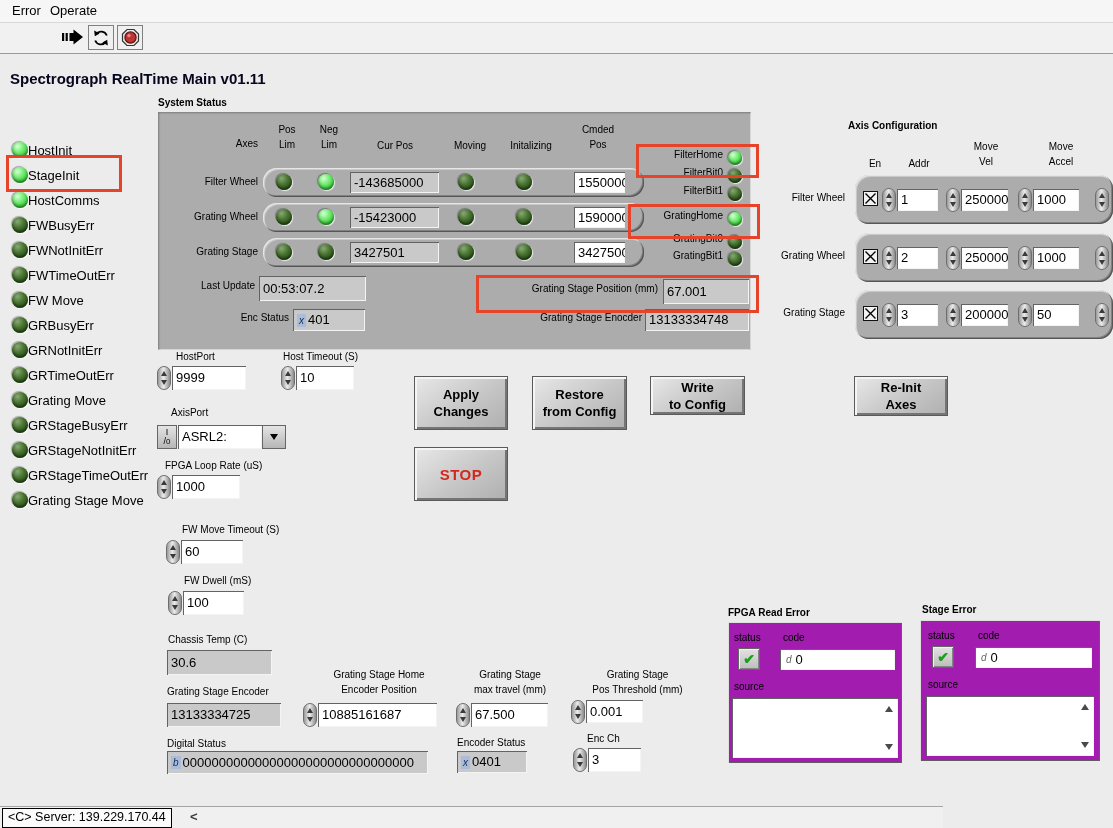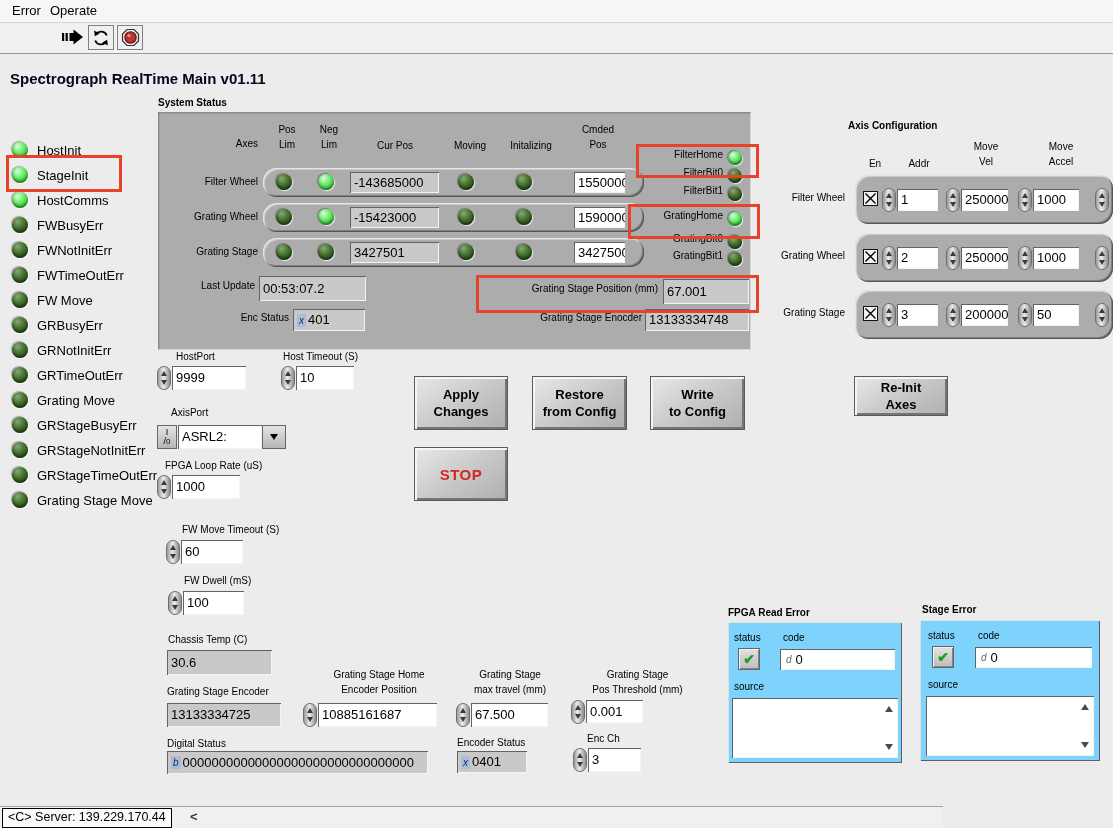--- a/index.html
+++ b/index.html
@@ -14,21 +14,21 @@
   
   .lb{position:absolute;font-size:10px;white-space:nowrap;color:#000;}
   .lb.b{font-weight:bold;}
   .lb.r{text-align:right;}
   .lb.c{text-align:center;white-space:pre-line;line-height:15px;}
   #ptitle{position:absolute;left:10px;top:70px;font-size:15px;font-weight:bold;color:#05051e;}
   
   .panel{position:absolute;background:#ACACAC;box-shadow:inset 1px 1px 2px rgba(0,0,0,.28),inset -1px -1px 0 rgba(255,255,255,.55);}
   .rowframe{position:absolute;background:#ACACAC;
      box-shadow:inset 1px 1px 0 #E6E6E6,inset 2px 2px 0 rgba(255,255,255,.35),inset -1px -1px 0 #565656,inset -2px -2px 0 rgba(0,0,0,.25);border-radius:14px;}
-  .errpanel{position:absolute;background:#7dd3fc;
+  .errpanel{position:absolute;background:#a21caf;
      box-shadow:inset 1px 1px 0 #E0E0E0,inset -1px -1px 0 #5E5E5E;}
   
   .led{position:absolute;width:16px;height:16px;border-radius:50%;
        box-shadow:inset 0 -2px 3px rgba(0,0,0,.45),1px 1px 1px rgba(255,255,255,.8),-1px -1px 1px rgba(0,0,0,.3);}
   .led.sm{width:14px;height:14px;}
   .led-on{background:radial-gradient(circle at 35% 28%,#D8FFD8 0%,#85F285 30%,#43D843 65%,#2AAB2A 100%);}
   .led-off{background:radial-gradient(circle at 35% 28%,#86A974 0%,#4A7431 40%,#295519 75%,#1C3D10 100%);}
   
   .fld{position:absolute;height:24px;box-sizing:border-box;background:#FFF;
        box-shadow:inset 1px 1px 0 #636363,inset -1px -1px 0 #F4F4F4;
@@ -61,21 +61,21 @@
   .scdn{position:absolute;right:5px;bottom:8px;width:0;height:0;border-left:4px solid transparent;border-right:4px solid transparent;border-top:6px solid #4A4A4A;}
   
   .combo-io{position:absolute;width:20px;height:24px;box-sizing:border-box;background:linear-gradient(#E4E4E4,#B6B6B6);
        border:1px solid #666;font-size:9px;line-height:9px;display:flex;flex-direction:column;align-items:center;justify-content:center;}
   .combo-btn{position:absolute;width:24px;height:24px;box-sizing:border-box;background:linear-gradient(#E4E4E4,#B6B6B6);
        border:1px solid #666;display:flex;align-items:center;justify-content:center;}
   .dnarrow{width:0;height:0;border-left:4px solid transparent;border-right:4px solid transparent;border-top:6px solid #000;}
   
   .hl{position:absolute;border:3px solid #E5432A;z-index:60;pointer-events:none;}
   
-  .lled{position:absolute;left:12px;height:22px;display:flex;align-items:center;gap:9px;justify-content:flex-end;}
+  .lled{position:absolute;left:12px;height:22px;display:flex;align-items:center;justify-content:flex-end;}
   .lled .led{position:static;}
   .lled span.t{font-size:13px;white-space:nowrap;}
   
   #statusbar{position:absolute;left:0;top:806px;width:943px;height:22px;background:#F0F0F0;border-top:1px solid #A5A5A5;box-sizing:border-box;}
   #serverbox{position:absolute;left:2px;top:1px;height:18px;border:1px solid #000;background:#FBFBFB;
        font-size:12.5px;line-height:17px;padding:0 5px;}
   #sb-arrow{position:absolute;left:190px;top:2px;font-size:13px;font-weight:bold;color:#3A3A3A;}
 </style>
 </head>
 <body>
@@ -315,21 +315,21 @@
       <b class="sd"></b>
     </span>
   <span class="fld" style="left:183px;top:591px;width:61px">
       <span>100</span>
     </span>
 
   <div class="btn" style="left:414px;top:376px;width:94px;height:54px">Apply
 Changes</div>
   <div class="btn" style="left:532px;top:376px;width:95px;height:54px">Restore
 from Config</div>
-  <div class="btn" style="left:650px;top:376px;width:95px;height:54px">Write
+  <div class="btn" style="left:650px;top:376px;width:95px;height:39px">Write
 to Config</div>
   <div class="btn" style="left:854px;top:376px;width:94px;height:40px">Re-Init
 Axes</div>
   <div class="btn stopb" style="left:414px;top:447px;width:94px;height:54px">STOP</div>
 
   <div class="lb b" style="left:848px;top:120px">Axis Configuration</div>
   <div class="lb c" style="left:864px;top:156px;width:22px">En</div>
   <div class="lb c" style="left:900px;top:156px;width:38px">Addr</div>
   <div class="lb c" style="left:964px;top:139px;width:44px">Move
 Vel</div>

